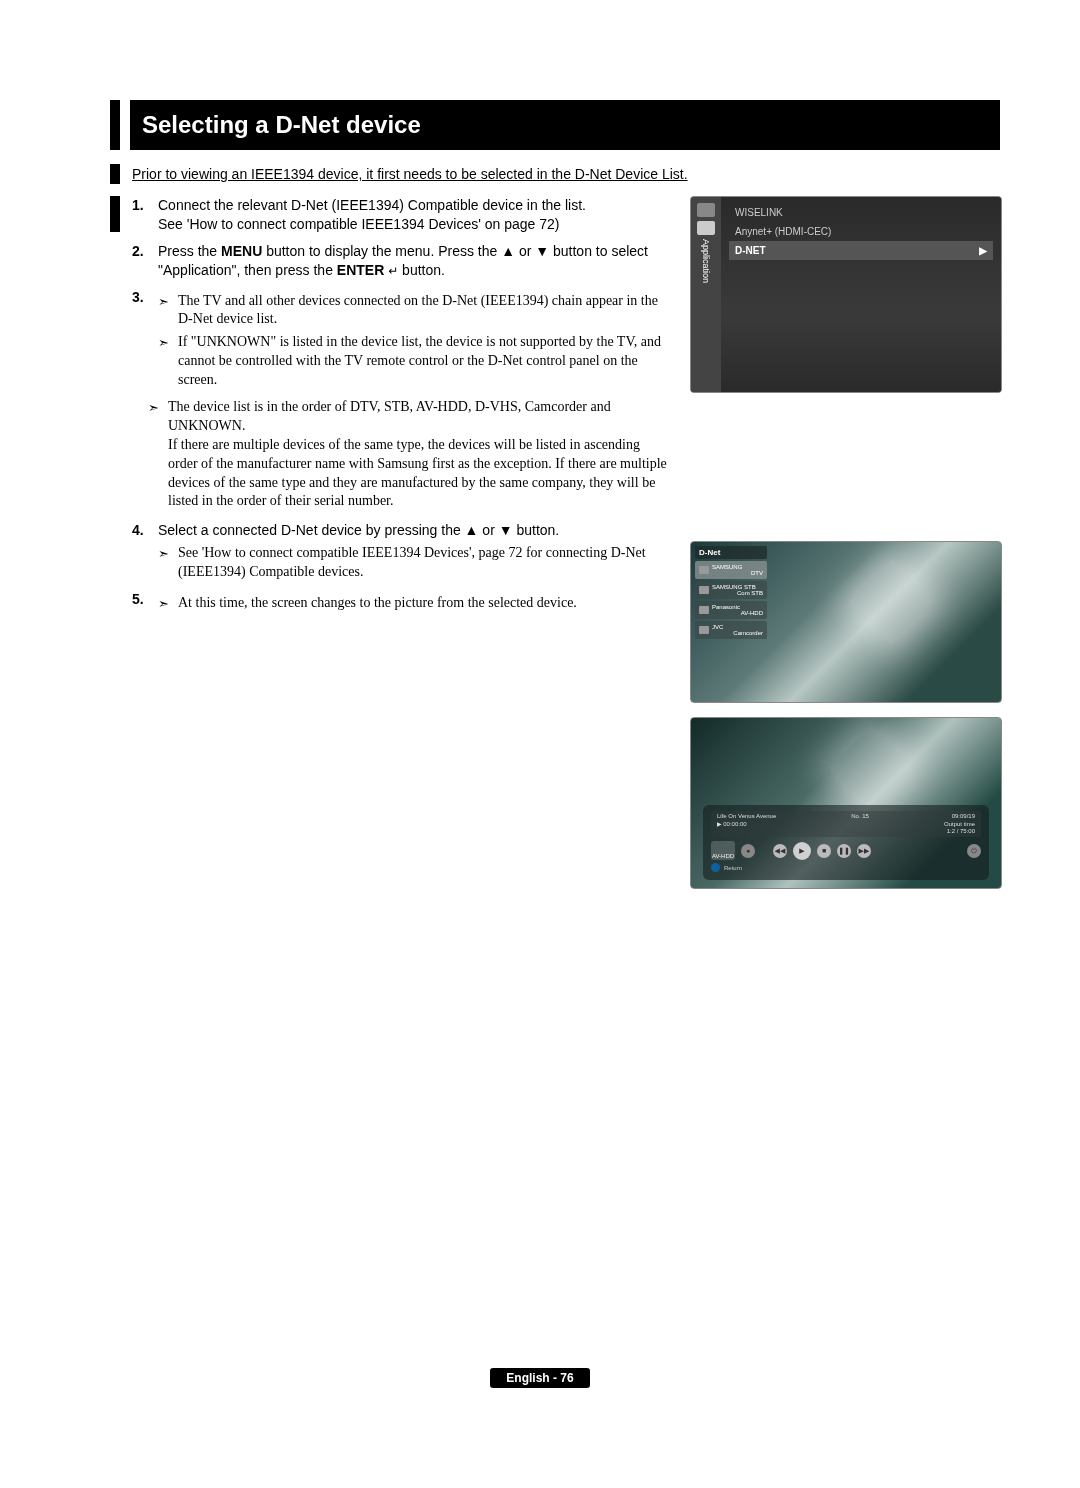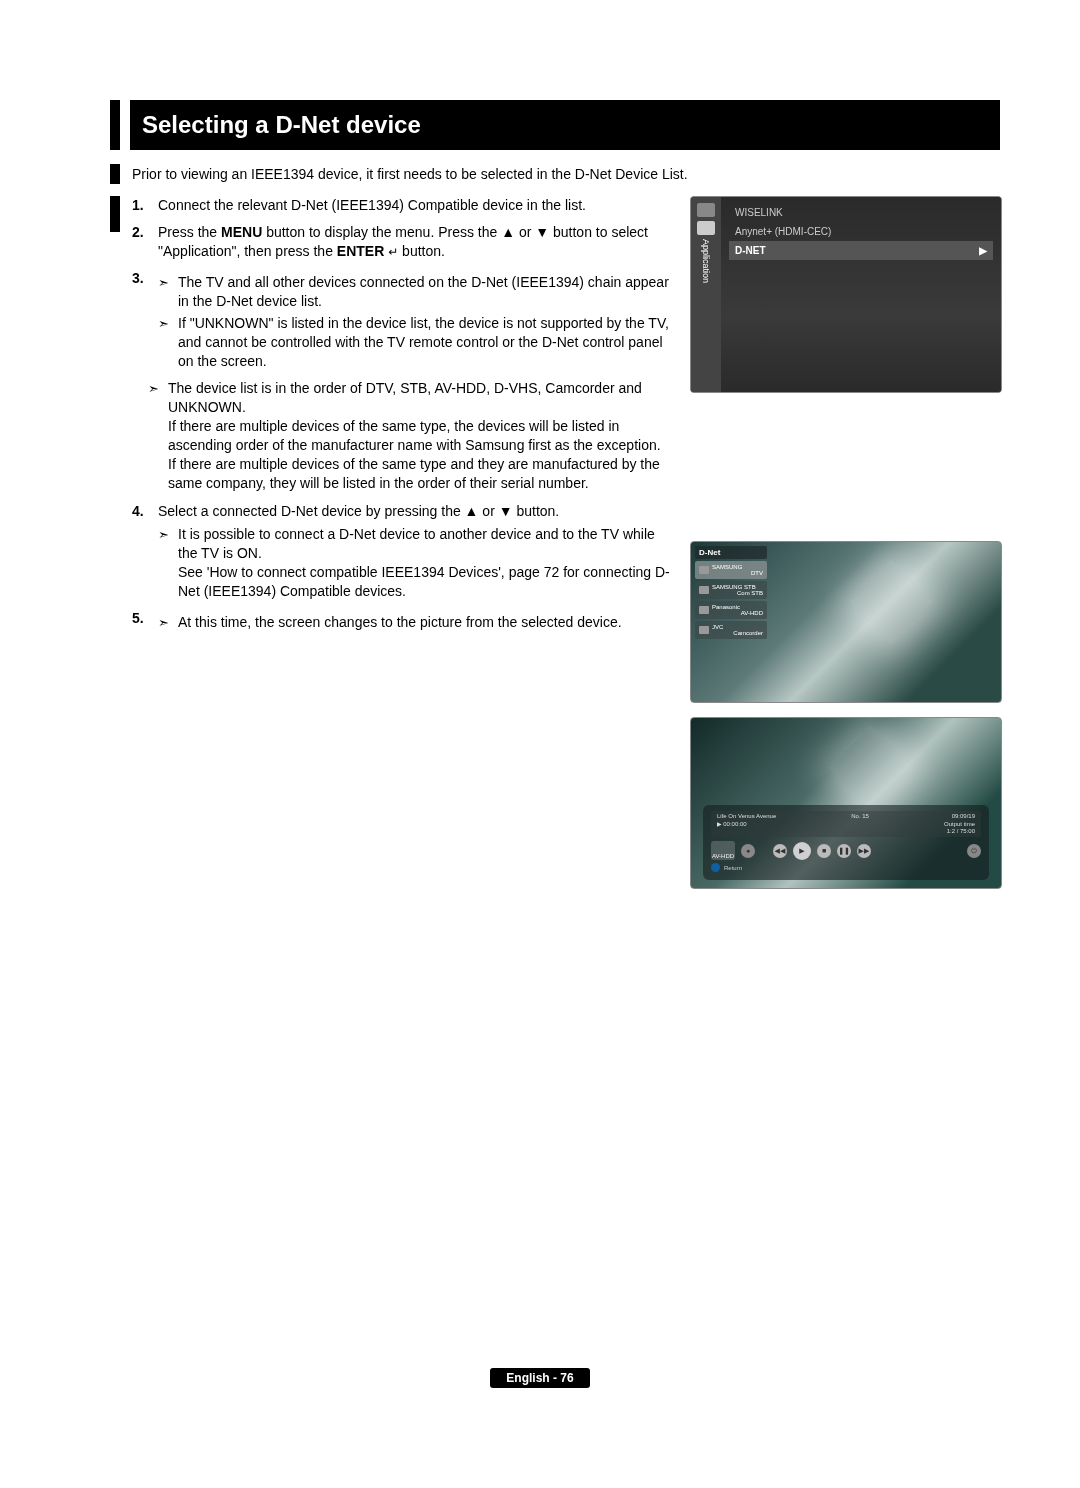--- a/index.html
+++ b/index.html
@@ -41,20 +41,21 @@
     margin-bottom: 12px;
   }
   .intro-accent {
     width: 10px;
     background: #000;
     margin-right: 12px;
   }
   .intro-text {
     font-size: 14px;
     padding: 2px 0;
+    text-decoration: underline;
   }
   .content-row {
     display: flex;
     gap: 20px;
   }
   .left-col {
     display: flex;
     align-items: stretch;
     width: 560px;
   }
@@ -87,20 +88,21 @@
     margin-left: 0;
   }
   .bullet-mark {
     font-size: 13px;
     line-height: 1.35;
     padding-top: 1px;
     min-width: 14px;
   }
   .bullet-text {
     flex: 1;
+    font-family: Liberation Serif, serif;
   }
   .right-col {
     width: 310px;
     display: flex;
     flex-direction: column;
     gap: 14px;
   }
   
   .menu-shot {
     width: 310px;
@@ -331,20 +333,21 @@
 
   <div class="content-row">
     <div class="left-col">
       <div class="left-accent"></div>
       <div class="list-area">
 
         <div class="step">
           <div class="num">1.</div>
           <div class="body">
             <div>Connect the relevant D-Net (IEEE1394) Compatible device in the list.</div>
+            <div>See 'How to connect compatible IEEE1394 Devices' on page 72)</div>
           </div>
         </div>
 
         <div class="step">
           <div class="num">2.</div>
           <div class="body">
             <span>Press the </span><b>MENU</b><span> button to display the menu. Press the ▲ or ▼ button to select "Application", then press the </span><b>ENTER</b> <span class="enter-glyph">↵</span><span> button.</span>
           </div>
         </div>
 
@@ -368,21 +371,20 @@
 If there are multiple devices of the same type, the devices will be listed in ascending order of the manufacturer name with Samsung first as the exception. If there are multiple devices of the same type and they are manufactured by the same company, they will be listed in the order of their serial number.</div>
         </div>
 
         <div class="step">
           <div class="num">4.</div>
           <div class="body">
             <div>Select a connected D-Net device by pressing the ▲ or ▼ button.</div>
             <div class="bullet-row">
               <div class="bullet-mark">➣</div>
               <div class="bullet-text">
-                <div>It is possible to connect a D-Net device to another device and to the TV while the TV is ON.</div>
                 <div>See 'How to connect compatible IEEE1394 Devices', page 72 for connecting D-Net (IEEE1394) Compatible devices.</div>
               </div>
             </div>
           </div>
         </div>
 
         <div class="step">
           <div class="num">5.</div>
           <div class="body">
             <div class="bullet-row">

